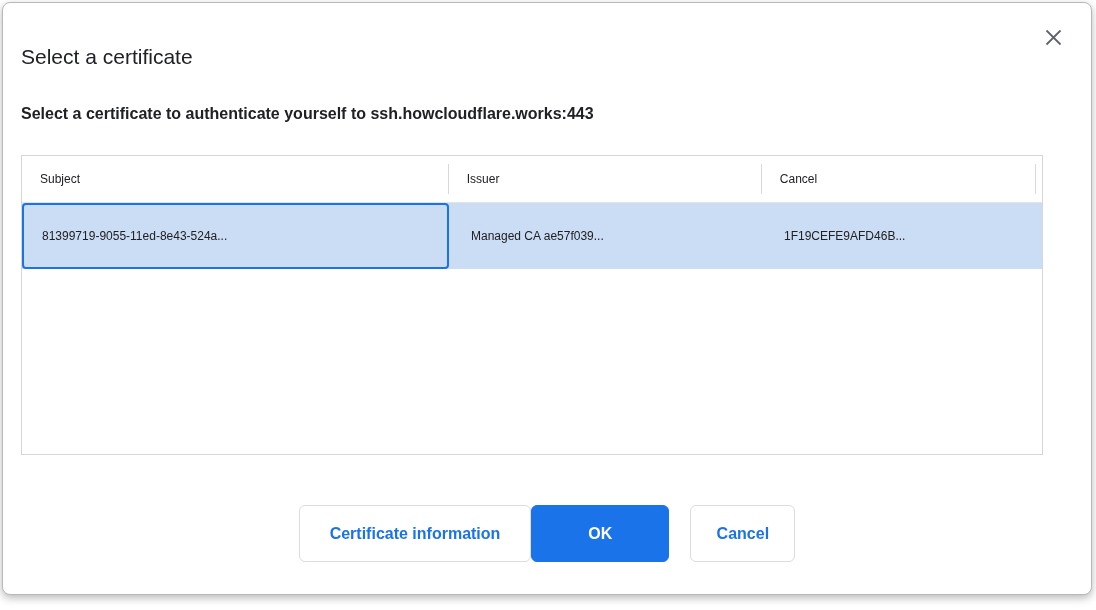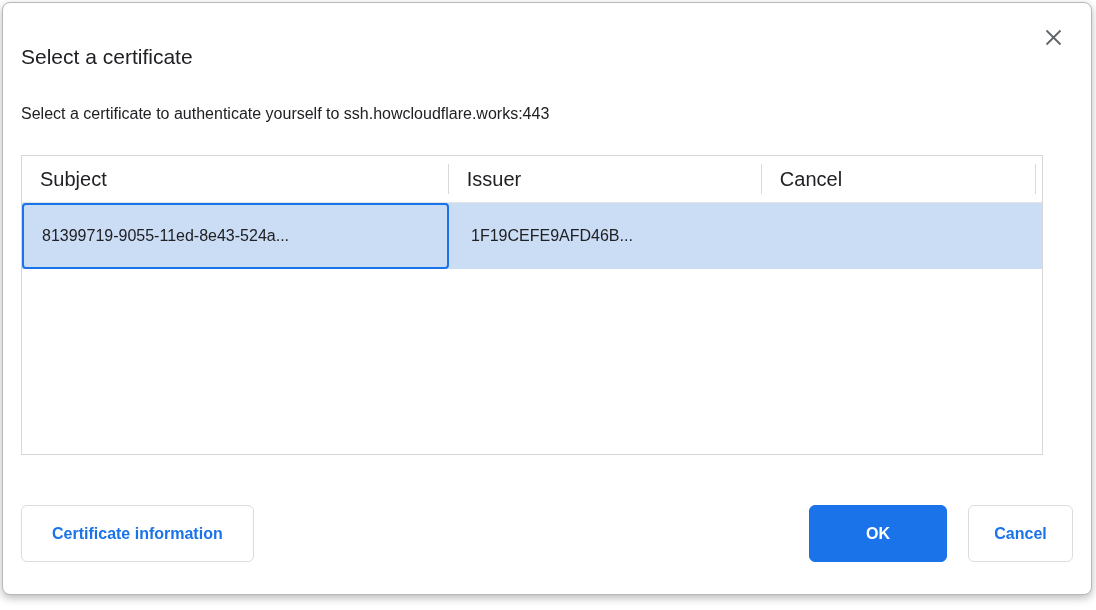--- a/index.html
+++ b/index.html
@@ -32,38 +32,38 @@
     margin-top: 40px;
     font-size: 21px;
     line-height: 28px;
     font-weight: 400;
     color: #202124;
   }
   .dialog-subtitle {
     margin-top: 32px;
     font-size: 16px;
     line-height: 22px;
-    font-weight: 400;
+    font-weight: 700;
     color: #202124;
   }
   .cert-table {
     margin-top: 30px;
     width: 1022px;
     height: 300px;
     border: 1px solid #d6d6d6;
     background: #ffffff;
   }
   .table-header {
     display: flex;
     height: 47px;
     align-items: center;
     border-bottom: 1px solid #e4e4e4;
   }
   .th {
-    font-size: 20px;
+    font-size: 12px;
     color: #202124;
     padding-left: 18px;
     height: 100%;
     display: flex;
     align-items: center;
   }
   .col-subject { width: 427px; }
   .col-issuer  { width: 313px; }
   .col-serial  { width: 274px; }
   .col-gutter  { width: 6px; padding: 0; }
@@ -74,39 +74,39 @@
   }
   .table-body { height: 252px; }
   .table-row {
     display: flex;
     height: 66px;
     background: #cbdcf5;
     align-items: stretch;
     cursor: pointer;
   }
   .td {
-    font-size: 16px;
+    font-size: 12px;
     color: #202124;
     display: flex;
     align-items: center;
     padding-left: 18px;
     white-space: nowrap;
     overflow: hidden;
   }
   .td.cell-subject {
     width: 427px;
     border: 2px solid #1a73e8;
     border-radius: 4px;
   }
   .td.cell-issuer { width: 313px; padding-left: 22px; }
   .td.cell-serial { width: 274px; padding-left: 22px; }
   .footer {
     margin-top: 50px;
     display: flex;
-    justify-content: space-between;
+    justify-content: center;
     align-items: center;
   }
   .btn {
     height: 57px;
     border-radius: 6px;
     font-family: "Liberation Sans", sans-serif;
     font-size: 16px;
     font-weight: 700;
     cursor: pointer;
     display: inline-flex;
@@ -150,20 +150,21 @@
       <div class="th-divider"></div>
       <div class="th col-issuer">Issuer</div>
       <div class="th-divider"></div>
       <div class="th col-serial">Cancel</div>
       <div class="th-divider"></div>
       <div class="th col-gutter"></div>
     </div>
     <div class="table-body">
       <div class="table-row">
         <div class="td cell-subject">81399719-9055-11ed-8e43-524a...</div>
+        <div class="td cell-issuer">Managed CA ae57f039...</div>
         <div class="td cell-serial">1F19CEFE9AFD46B...</div>
       </div>
     </div>
   </div>
 
   <div class="footer">
     <button class="btn btn-secondary btn-cert-info">Certificate information</button>
     <div class="footer-right">
       <button class="btn btn-primary btn-ok">OK</button>
       <button class="btn btn-secondary btn-cancel">Cancel</button>

